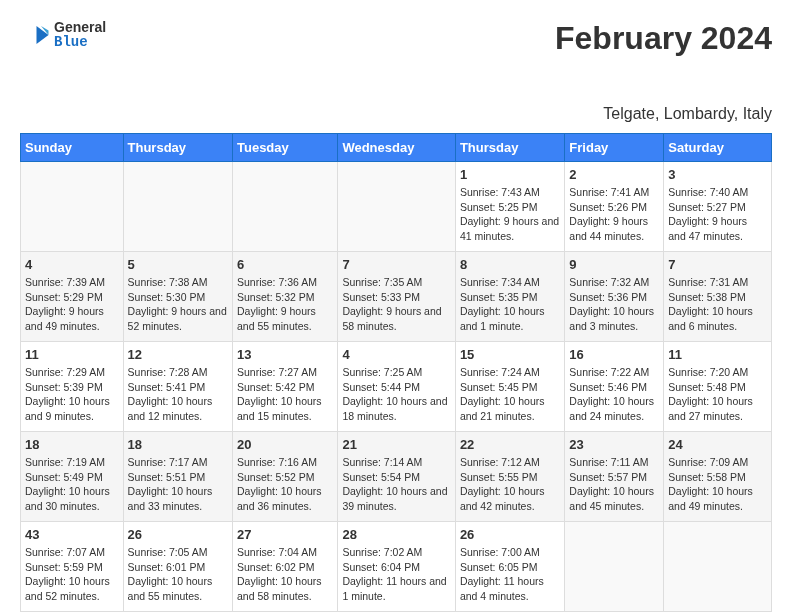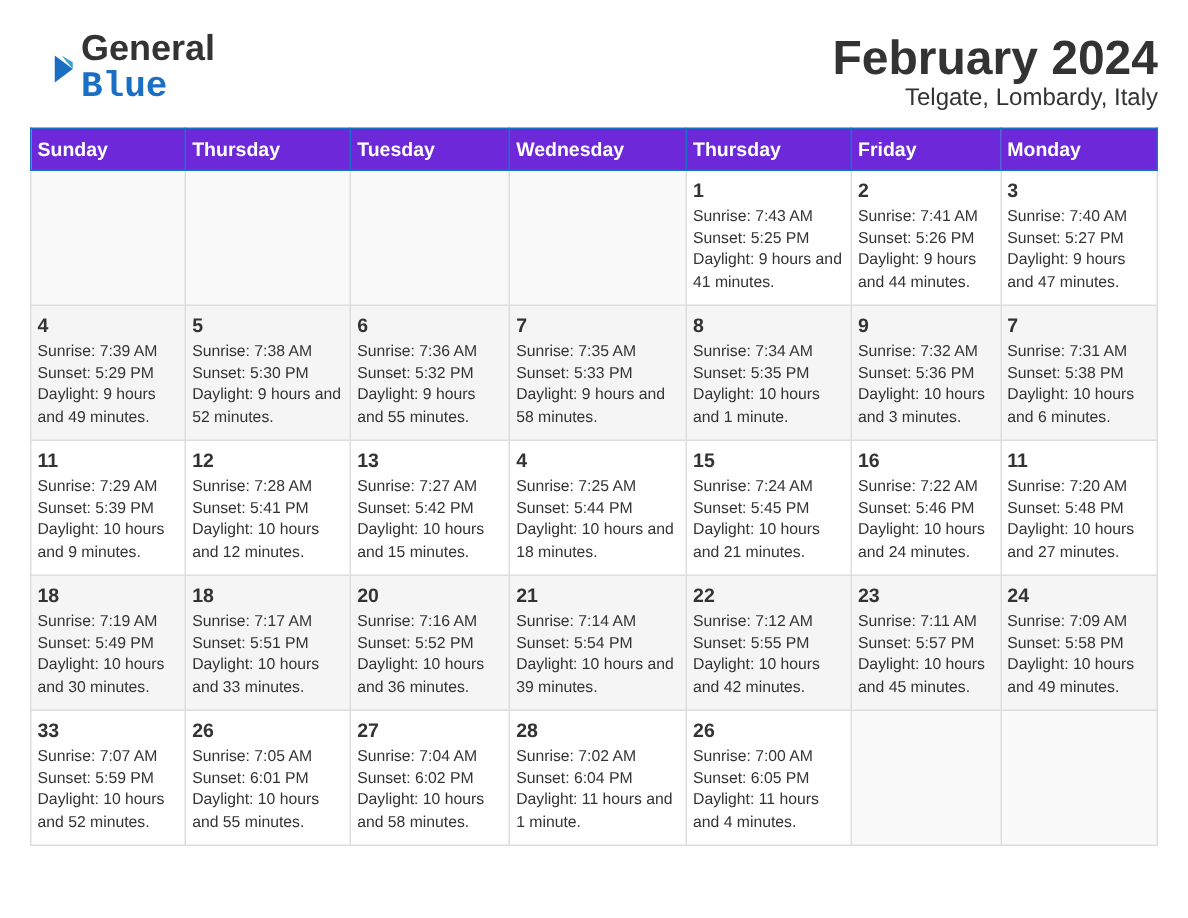--- a/index.html
+++ b/index.html
@@ -15,49 +15,50 @@
       justify-content: space-between;
       align-items: flex-start;
       margin-bottom: 10px;
     }
     .logo {
       display: flex;
       align-items: center;
       gap: 4px;
     }
     .logo-text {
-      font-size: 24px;
+      font-size: 14px;
       font-weight: bold;
       color: #333;
       line-height: 1.1;
     }
     .logo-blue { color: #1a6fc4; font-family: Liberation Mono, monospace; }
     .logo-icon {
       width: 30px;
       height: 30px;
     }
     .title-block {
       text-align: right;
     }
     .main-title {
       font-size: 32px;
       font-weight: bold;
       color: #333;
     }
     .subtitle {
       font-size: 16px;
       color: #333;
+      margin-top: 48px;
     }
     table {
       width: 100%;
       border-collapse: collapse;
       font-size: 11px;
     }
     thead tr {
-      background: #6d28d9;
+      background: #3b82f6;
       color: #fff;
     }
     thead th {
       padding: 6px 4px;
       text-align: left;
       font-size: 13px;
       font-weight: bold;
       border: 1px solid #1a6fc4;
     }
     tbody tr {
@@ -114,21 +115,21 @@
 
 <table>
   <thead>
     <tr>
       <th>Sunday</th>
       <th>Thursday</th>
       <th>Tuesday</th>
       <th>Wednesday</th>
       <th>Thursday</th>
       <th>Friday</th>
-      <th>Monday</th>
+      <th>Saturday</th>
     </tr>
   </thead>
   <tbody id="calendar-body">
   <tr>
         <td class="empty-cell"></td>
         <td class="empty-cell"></td>
         <td class="empty-cell"></td>
         <td class="empty-cell"></td>
         <td>
           <span class="day-number">1</span>
@@ -228,21 +229,21 @@
           <span class="day-number">23</span>
           <div class="day-info">Sunrise: 7:11 AM<br>Sunset: 5:57 PM<br>Daylight: 10 hours and 45 minutes.</div>
         </td>
         <td>
           <span class="day-number">24</span>
           <div class="day-info">Sunrise: 7:09 AM<br>Sunset: 5:58 PM<br>Daylight: 10 hours and 49 minutes.</div>
         </td>
       </tr>
       <tr>
         <td>
-          <span class="day-number">33</span>
+          <span class="day-number">43</span>
           <div class="day-info">Sunrise: 7:07 AM<br>Sunset: 5:59 PM<br>Daylight: 10 hours and 52 minutes.</div>
         </td>
         <td>
           <span class="day-number">26</span>
           <div class="day-info">Sunrise: 7:05 AM<br>Sunset: 6:01 PM<br>Daylight: 10 hours and 55 minutes.</div>
         </td>
         <td>
           <span class="day-number">27</span>
           <div class="day-info">Sunrise: 7:04 AM<br>Sunset: 6:02 PM<br>Daylight: 10 hours and 58 minutes.</div>
         </td>

